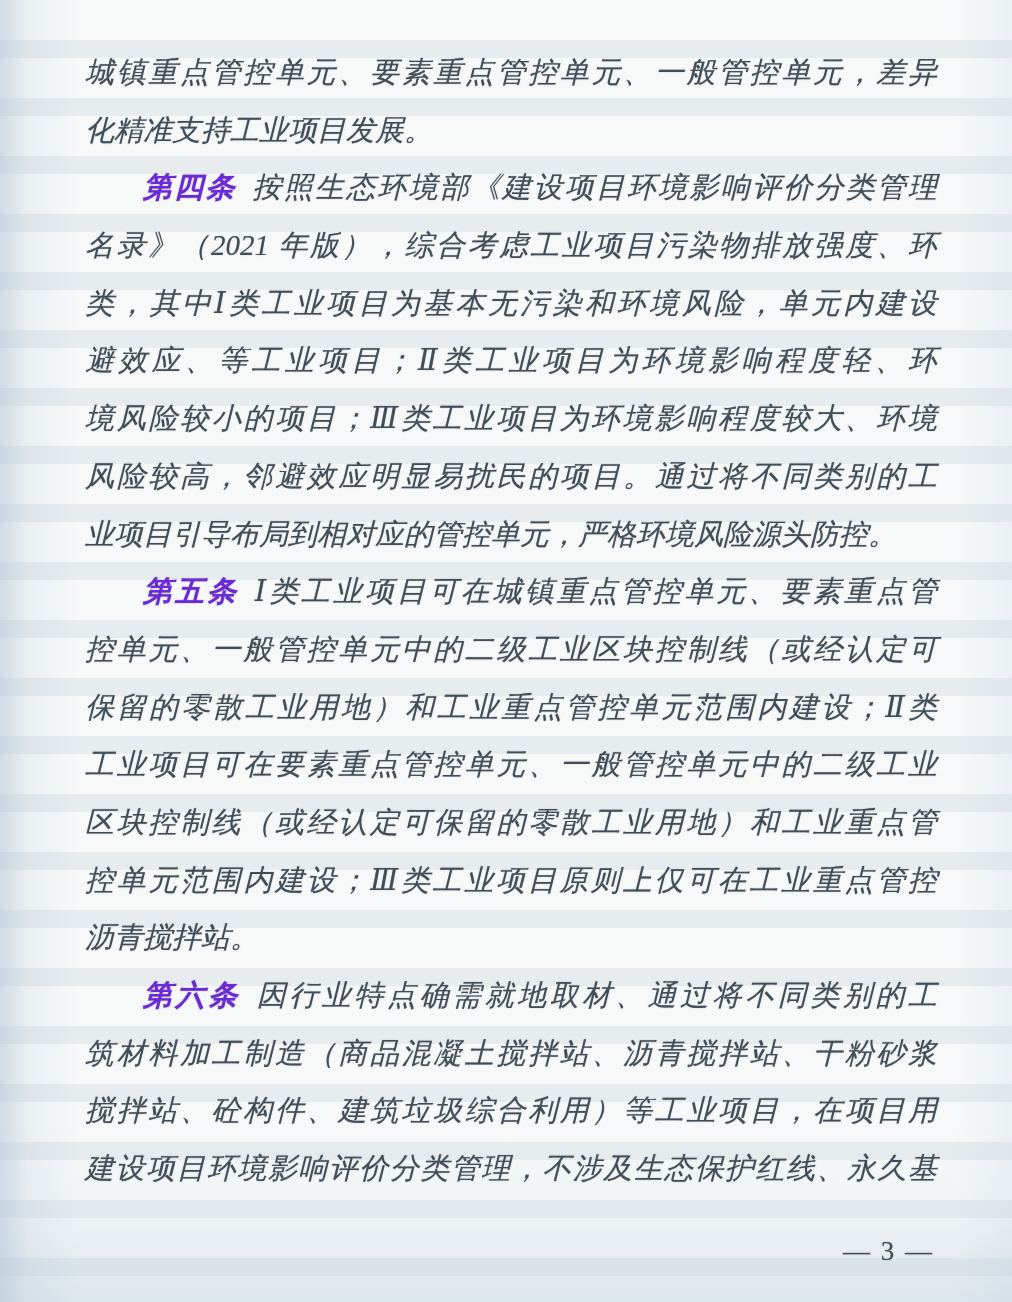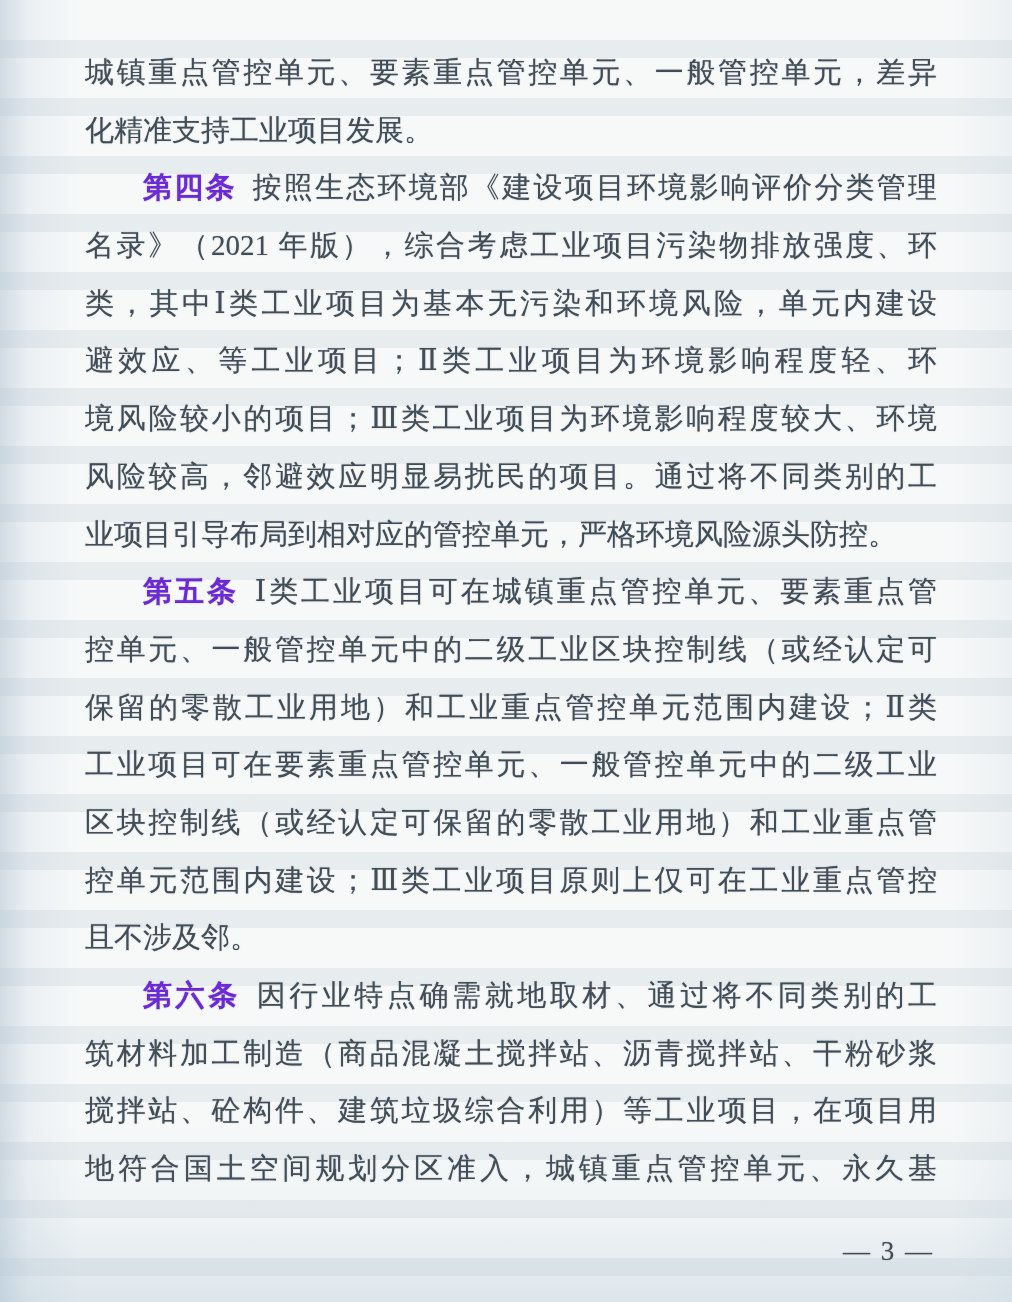--- a/index.html
+++ b/index.html
@@ -10,20 +10,21 @@
       linear-gradient(90deg, rgba(176,196,212,0.55) 0px, rgba(176,196,212,0.18) 28px, rgba(176,196,212,0) 80px),
       linear-gradient(0deg, rgba(188,206,218,0.45) 0px, rgba(188,206,218,0.12) 90px, rgba(188,206,218,0) 180px),
       linear-gradient(270deg, rgba(200,214,224,0.25) 0px, rgba(200,214,224,0) 60px),
       repeating-linear-gradient(180deg, rgba(255,255,255,0.55) 0px, rgba(255,255,255,0.55) 40px, rgba(219,227,232,0.35) 40px, rgba(219,227,232,0.35) 58px),
       #eef1f2;
   }
   .page-text{
     position:absolute;left:85px;top:44px;width:852px;
     font-size:29px;color:#414d57;
     text-shadow:0 0 1.2px rgba(72,84,95,0.5);
+    font-style:italic;
   }
   .ln{
     height:57.7px;line-height:57.7px;white-space:nowrap;
     text-align:justify;text-align-last:justify;text-justify:inter-character;
   }
   .ln.end{text-align:right;text-align-last:left;}
   .ln.indent{text-indent:58px;}
   .term{
     font-family:"Liberation Sans","DejaVu Sans",sans-serif;
     font-weight:700;color:#6d28d9;margin-right:0.55em;
@@ -47,20 +48,20 @@
   <div class="ln">避效应、等工业项目；Ⅱ类工业项目为环境影响程度轻、环</div>
   <div class="ln">境风险较小的项目；Ⅲ类工业项目为环境影响程度较大、环境</div>
   <div class="ln">风险较高，邻避效应明显易扰民的项目。通过将不同类别的工</div>
   <div class="ln end">业项目引导布局到相对应的管控单元，严格环境风险源头防控。</div>
   <div class="ln indent"><span class="term">第五条</span><span>Ⅰ类工业项目可在城镇重点管控单元、要素重点管</span></div>
   <div class="ln">控单元、一般管控单元中的二级工业区块控制线（或经认定可</div>
   <div class="ln">保留的零散工业用地）和工业重点管控单元范围内建设；Ⅱ类</div>
   <div class="ln">工业项目可在要素重点管控单元、一般管控单元中的二级工业</div>
   <div class="ln">区块控制线（或经认定可保留的零散工业用地）和工业重点管</div>
   <div class="ln">控单元范围内建设；Ⅲ类工业项目原则上仅可在工业重点管控</div>
-  <div class="ln end">且不涉及邻。</div>
+  <div class="ln end">沥青搅拌站。</div>
   <div class="ln indent"><span class="term">第六条</span><span>因行业特点确需就地取材、通过将不同类别的工</span></div>
   <div class="ln">筑材料加工制造（商品混凝土搅拌站、沥青搅拌站、干粉砂浆</div>
   <div class="ln">搅拌站、砼构件、建筑垃圾综合利用）等工业项目，在项目用</div>
-  <div class="ln">地符合国土空间规划分区准入，城镇重点管控单元、永久基</div>
+  <div class="ln">建设项目环境影响评价分类管理，不涉及生态保护红线、永久基</div>
 </div>
 
 <div class="page-number">— 3 —</div>
 
 </body></html>

